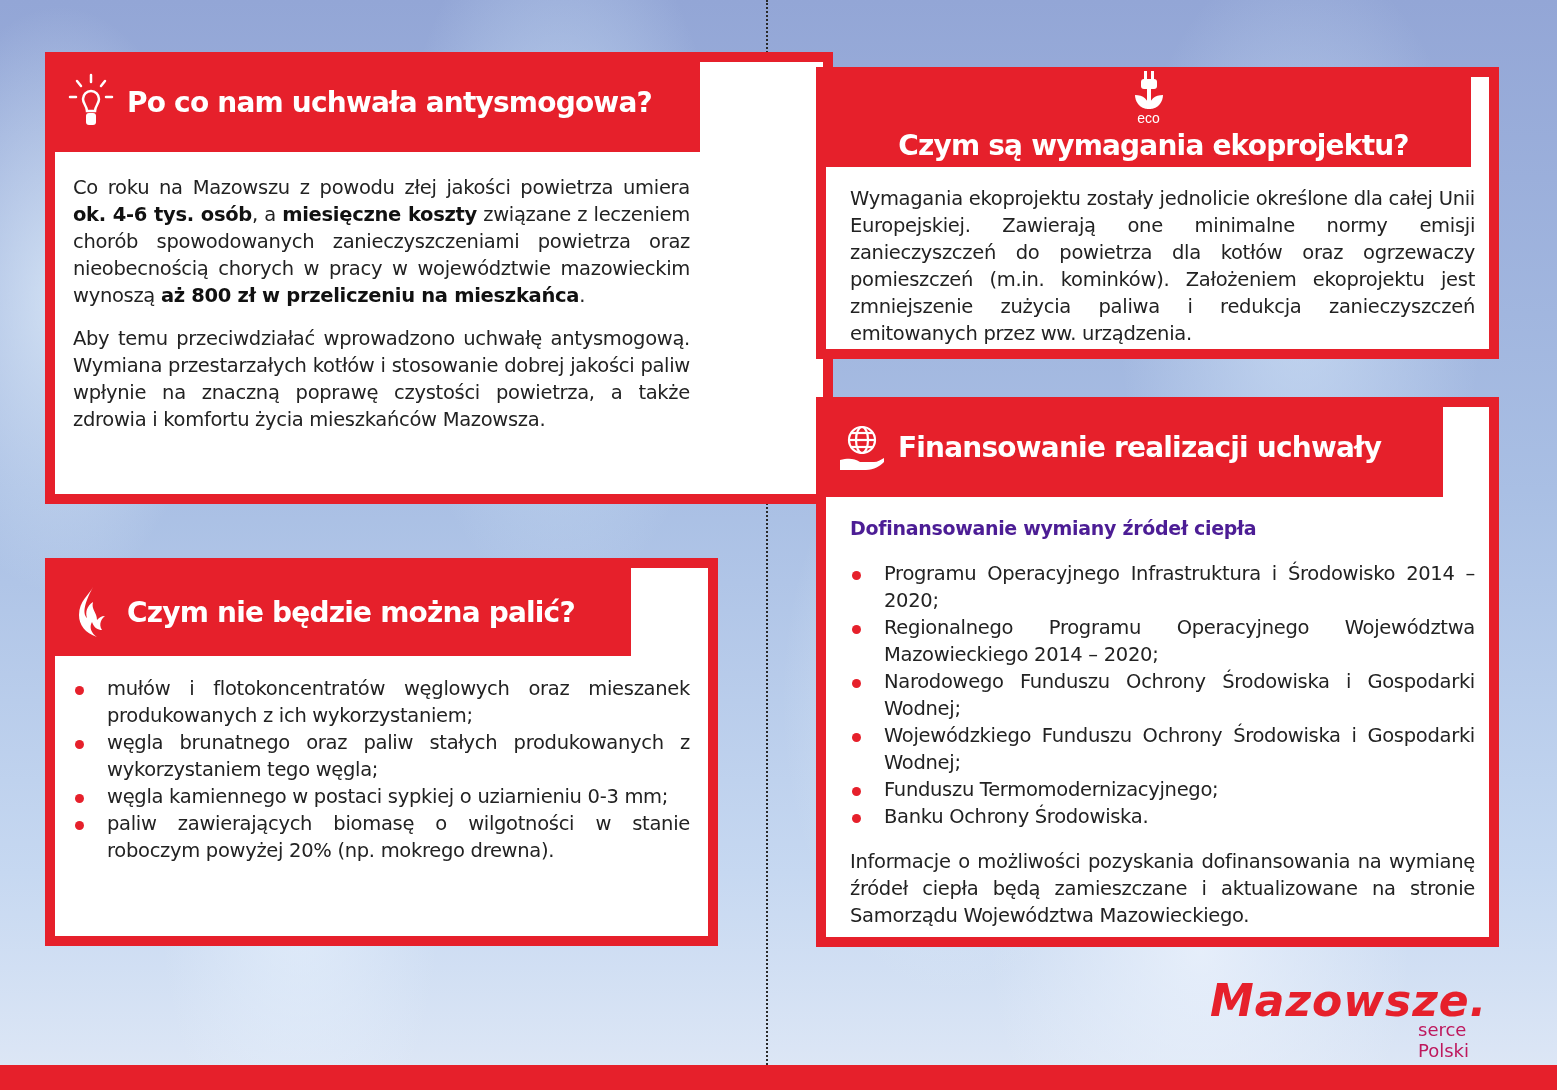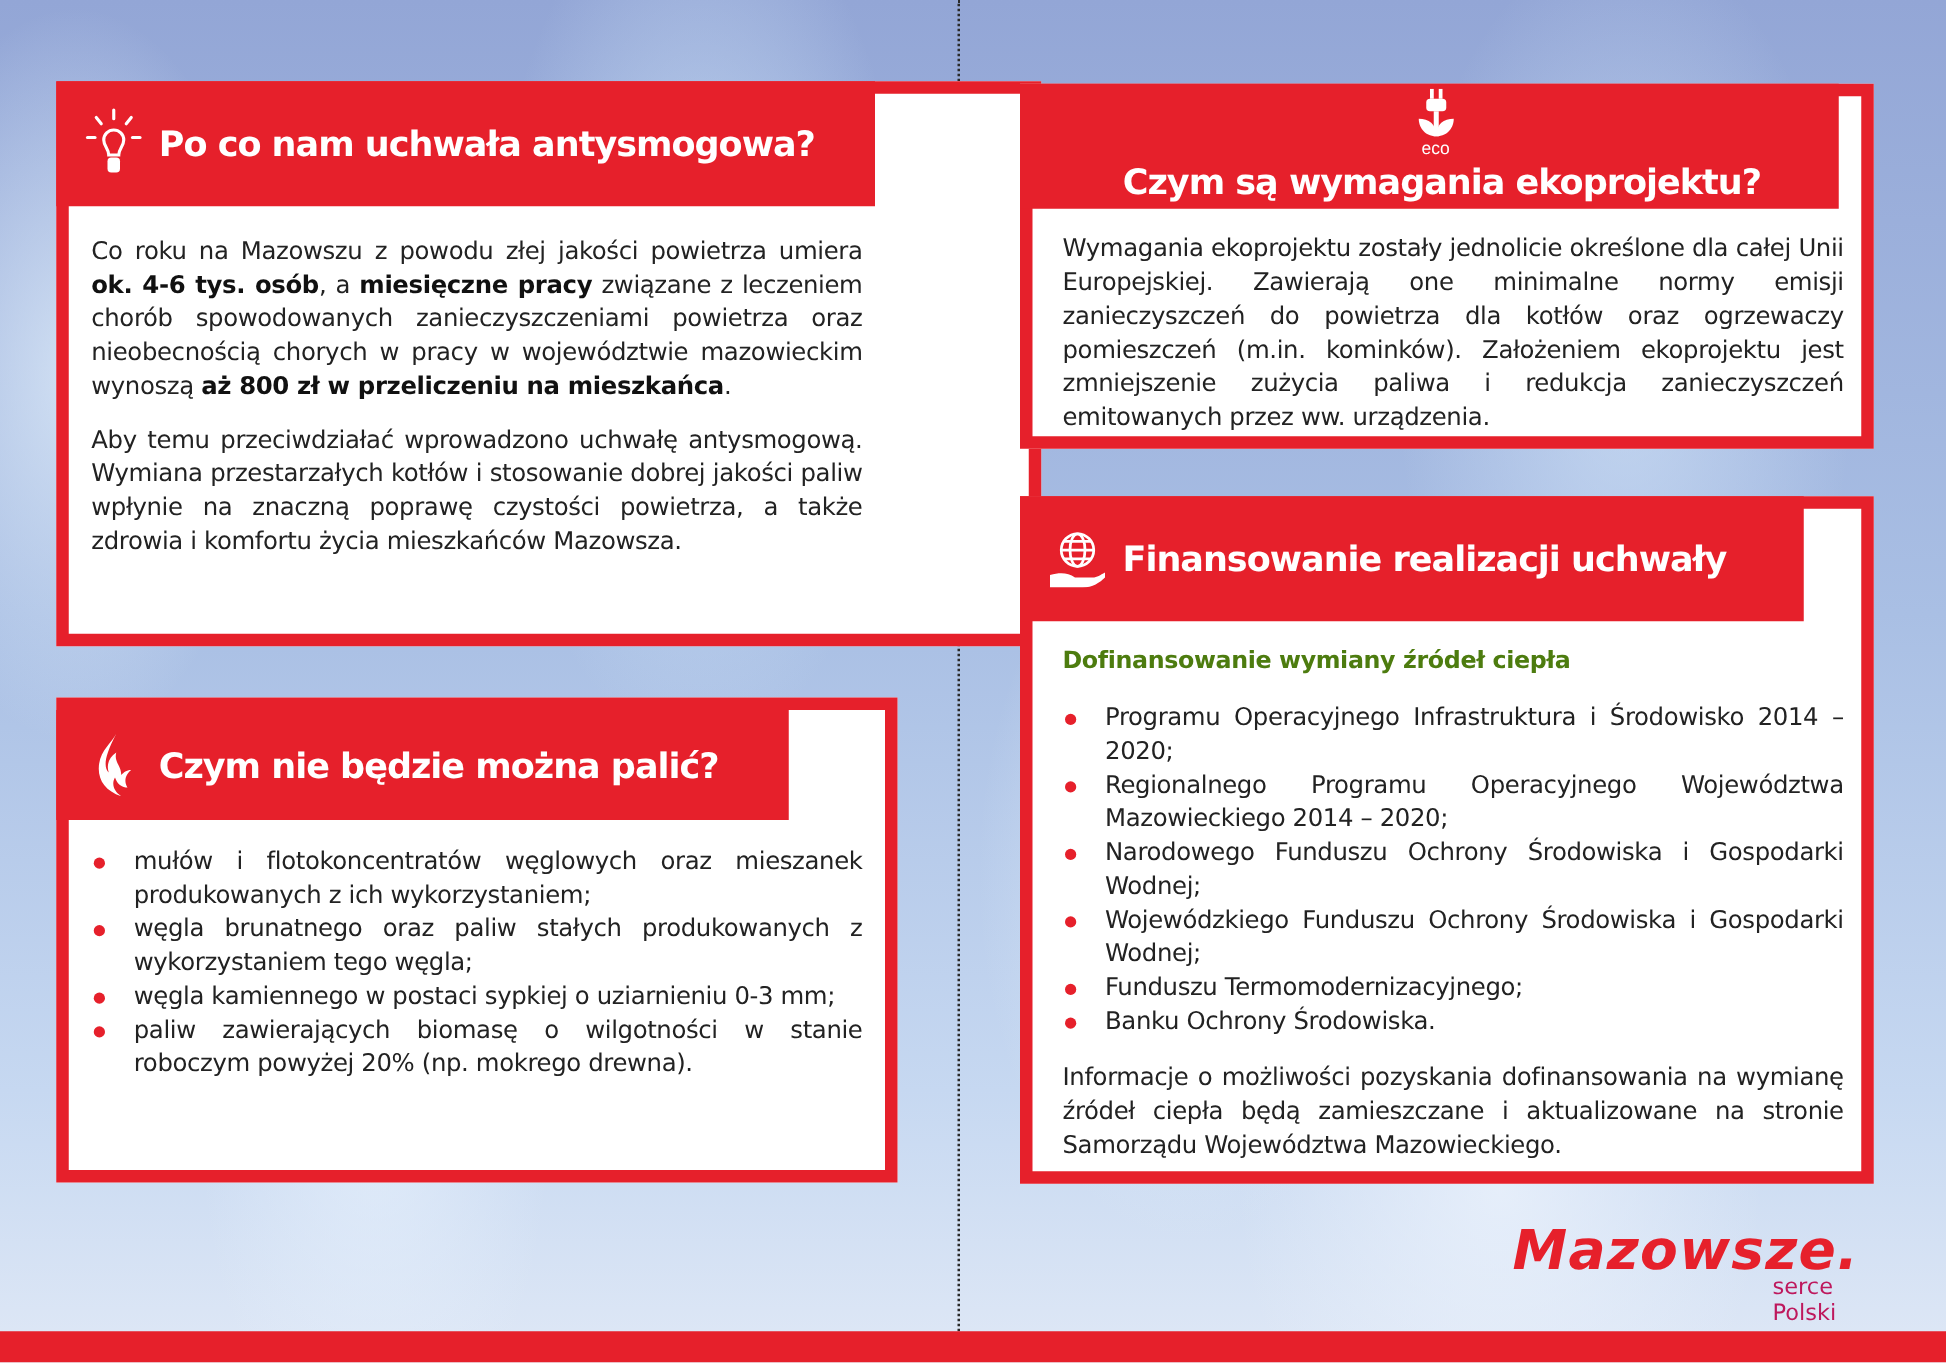--- a/index.html
+++ b/index.html
@@ -53,57 +53,57 @@
     letter-spacing: -0.3px;
   }
   .body-text p { margin-bottom: 16px; }
   .body-text b { font-weight: bold; color: #111; }
   ul.bullets { list-style: none; }
   ul.bullets li { position: relative; padding-left: 34px; text-align: justify; }
   ul.bullets li::before {
     content: ""; position: absolute; left: 2px; top: 11px;
     width: 9px; height: 9px; border-radius: 50%; background: #e6202b;
   }
-  .sub-heading { font-weight: bold; font-size: 19px; line-height: 27px; color: #4d7c0f; margin-bottom: 18px; text-align: left; }
+  .sub-heading { font-weight: bold; font-size: 19px; line-height: 27px; color: #4c1d95; margin-bottom: 18px; text-align: left; }
 
   .logo { position: absolute; left: 1210px; top: 975px; width: 300px; height: 70px; }
   .logo-word {
     position: absolute; left: 0; top: 0;
     font-family: "DejaVu Sans", sans-serif; font-weight: bold; font-size: 44px;
     color: #e6202b; letter-spacing: 1px; font-style: italic;
   }
   .logo-tag {
     position: absolute; left: 208px; top: 44px;
     font-family: "DejaVu Sans", sans-serif; font-size: 18px; color: #be185d;
   }
 </style>
 </head>
 <body>
 
 <div class="fold-line"></div>
 
-<div class="card" style="left:45px; top:65px; width:788px; height:452px;">
+<div class="card" style="left:45px; top:52px; width:788px; height:452px;">
   <div class="card-header" style="width:655px;">
     <span class="icon">
       <svg width="46" height="58" viewBox="0 0 46 58">
         <g stroke="#fff" stroke-width="2.5" fill="none" stroke-linecap="round">
           <line x1="23" y1="2" x2="23" y2="9"></line>
           <line x1="9" y1="8" x2="13" y2="13"></line>
           <line x1="37" y1="8" x2="33" y2="13"></line>
           <line x1="2" y1="24" x2="8" y2="24"></line>
           <line x1="38" y1="24" x2="44" y2="24"></line>
           <path d="M15 26 a8 8 0 1 1 16 0 c0 5 -4 7 -4 12 h-8 c0 -5 -4 -7 -4 -12z"></path>
         </g>
         <rect x="18" y="40" width="10" height="12" rx="3" fill="#fff"></rect>
       </svg>
     </span>
     <span class="title">Po co nam uchwała antysmogowa?</span>
   </div>
   <div class="body-text" style="left:18px; top:112px; width:617px;">
-    <p><span>Co roku na Mazowszu z powodu złej jakości powietrza umiera </span><b>ok. 4-6 tys. osób</b><span>, a </span><b>miesięczne pracy</b><span> związane z leczeniem chorób spowodowanych zanieczyszczeniami powietrza oraz nieobecnością chorych w pracy w województwie mazowieckim wynoszą </span><b>aż 800 zł w przeliczeniu na mieszkańca</b><span>.</span></p>
+    <p><span>Co roku na Mazowszu z powodu złej jakości powietrza umiera </span><b>ok. 4-6 tys. osób</b><span>, a </span><b>miesięczne koszty</b><span> związane z leczeniem chorób spowodowanych zanieczyszczeniami powietrza oraz nieobecnością chorych w pracy w województwie mazowieckim wynoszą </span><b>aż 800 zł w przeliczeniu na mieszkańca</b><span>.</span></p>
     <p>Aby temu przeciwdziałać wprowadzono uchwałę antysmogową. Wymiana przestarzałych kotłów i stosowanie dobrej jakości paliw wpłynie na znaczną poprawę czystości powietrza, a także zdrowia i komfortu życia mieszkańców Mazowsza.</p>
   </div>
 </div>
 
 <div class="card" style="left:45px; top:558px; width:673px; height:388px;">
   <div class="card-header" style="width:586px; top:0px; height:88px;">
     <span class="icon">
       <svg width="36" height="54" viewBox="0 0 36 54">
         <path d="M20 2 c-4 8 -14 14 -14 28 c0 10 6 18 18 22 c-6 -4 -8 -10 -5 -15 c2 6 6 8 10 8 c-4 -6 0 -12 3 -14 c-4 0 -6 2 -8 4 c0 -8 -6 -10 -4 -18 c-6 4 -8 10 -6 16 c-4 -4 -4 -12 6 -31z" fill="#fff"></path>
       </svg>

